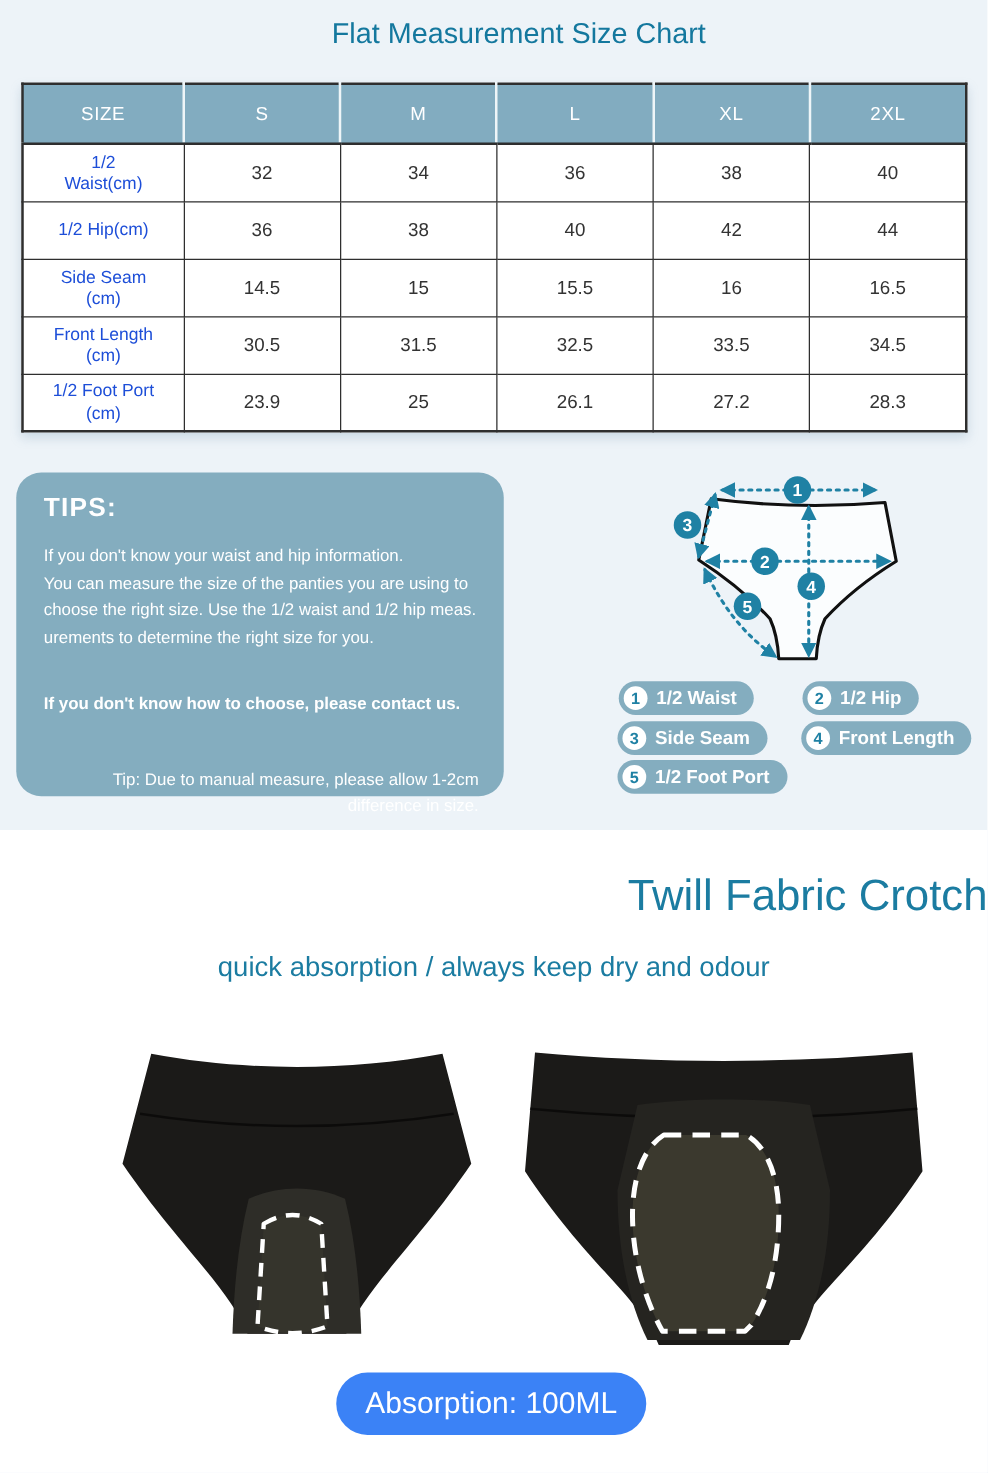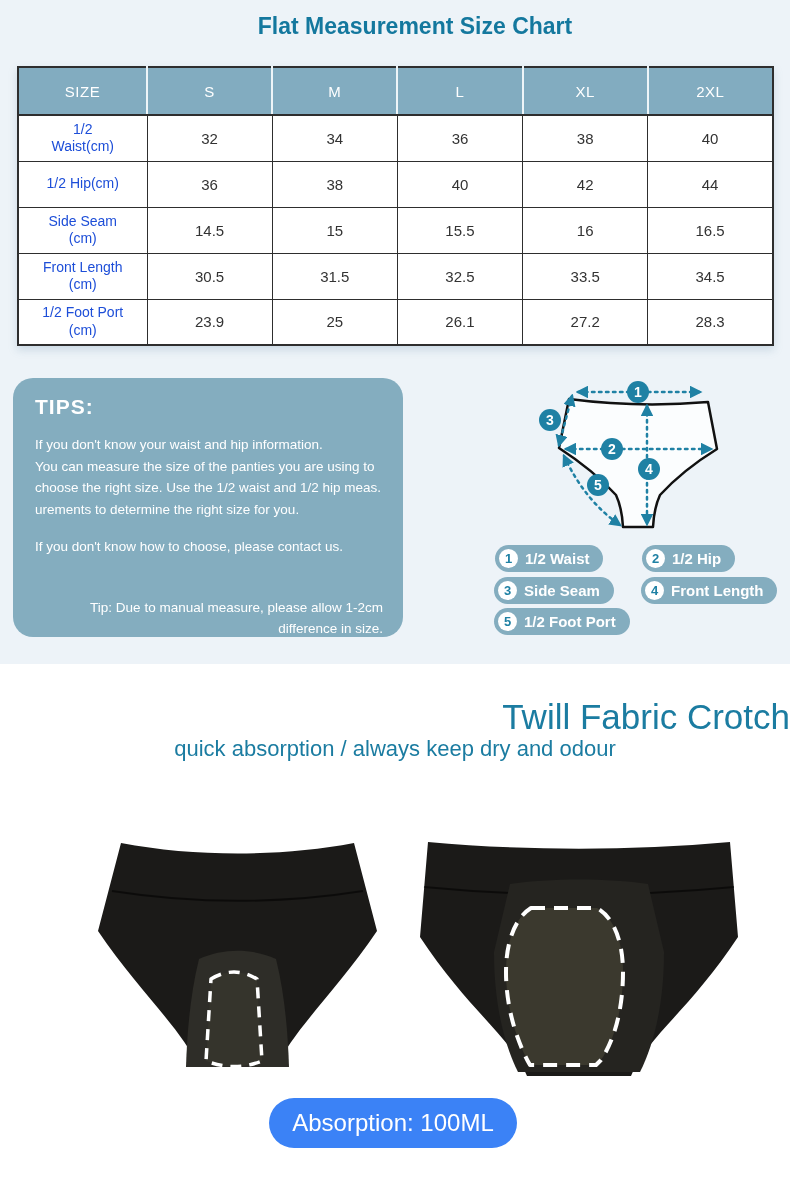--- a/index.html
+++ b/index.html
@@ -1,56 +1,56 @@
 <!DOCTYPE html>
 <html><head>
 <meta charset="utf-8">
 <style>
   * { margin:0; padding:0; box-sizing:border-box; }
   body { background:#fff; font-family:"Liberation Sans", sans-serif; }
   #stage { position:relative; width:790px; height:1178px; background:#ffffff; overflow:hidden; margin:0 auto; }
   .top-tint { position:absolute; top:0; left:0; width:790px; height:664px; background:#edf3f8; }
 
   .chart-title { position:absolute; top:13px; left:0; width:790px; text-align:center;
-    font-size:23px; font-weight:bold; color:#14789e;padding-left:40px; }
+    font-size:23px; font-weight:normal; color:#14789e;padding-left:40px; }
 
   .size-table-wrap { position:absolute; left:17px; top:66px; }
   table.size-table { border-collapse:collapse; table-layout:fixed; width:757px; background:#fff;
     border:2px solid #2e2e2e; box-shadow:0 4px 8px rgba(120,155,180,0.28);padding-left:12px; }
   table.size-table col.c0 { width:129px; }
   table.size-table th { background:#82acc0; color:#fff; font-size:15px; font-weight:normal;
     height:48px; border-left:2px solid #eef5f8; border-bottom:2px solid #2e2e2e; letter-spacing:0.5px; }
   table.size-table th:first-child { border-left:none; }
   table.size-table td { border:1px solid #2e2e2e; height:46px; text-align:center;
     font-size:15px; color:#333; }
   table.size-table td.row-label { font-size:14px; color:#1d4ed8; white-space:pre-line; line-height:1.25; }
 
   .tips-box { position:absolute; left:13px; top:378px; width:390px; height:259px;
     background:#84adbf; border-radius:20px; color:#fff; }
   .tips-box h2 { margin:17px 0 0 22px; font-size:21px; font-weight:bold; letter-spacing:1px; }
   .tips-box p { margin:15px 20px 0 22px; font-size:13.5px; line-height:21.5px; white-space:pre-line; }
-  .tips-box p.gap { margin-top:16px; }
+  .tips-box p.gap { margin-top:32px;font-weight:bold; }
   .tips-box p.gap2 { margin-top:39px;text-align:right; }
 
   .measure-diagram { position:absolute; left:488px; top:375px; }
 
   .pill { position:absolute; height:27px; border-radius:14px; background:#84adbf;
     display:flex; align-items:center; gap:7px; padding:0 14px 0 4px; }
   .pill .num { width:19px; height:19px; border-radius:50%; background:#fff; color:#1f81a4;
     font-size:13px; font-weight:bold; display:flex; align-items:center; justify-content:center; flex:0 0 19px; }
   .pill .lbl { color:#fff; font-size:15px; font-weight:bold; white-space:nowrap; }
   #pill-1 { left:495px; top:545px; }
   #pill-2 { left:642px; top:545px; }
   #pill-3 { left:494px; top:577px; }
   #pill-4 { left:641px; top:577px; }
   #pill-5 { left:494px; top:608px; }
 
   .fabric-title { position:absolute; top:697px; left:0; width:790px; text-align:right;
     font-size:35px; color:#1b7ca1; }
-  .fabric-subtitle { position:absolute; top:736px; left:0; width:790px; text-align:center;
+  .fabric-subtitle { position:absolute; top:761px; left:0; width:790px; text-align:center;
     font-size:22px; color:#1b7ca1; }
 
   .photo { position:absolute; }
   #photo-front { left:95px; top:835px; }
   #photo-back { left:418px; top:832px; }
 
   .absorption-pill { position:absolute; left:269px; top:1098px; width:248px; height:50px;
     border-radius:25px; background:#3b82f6; color:#fff; font-size:24px;
     display:flex; align-items:center; justify-content:center; }
 </style>

